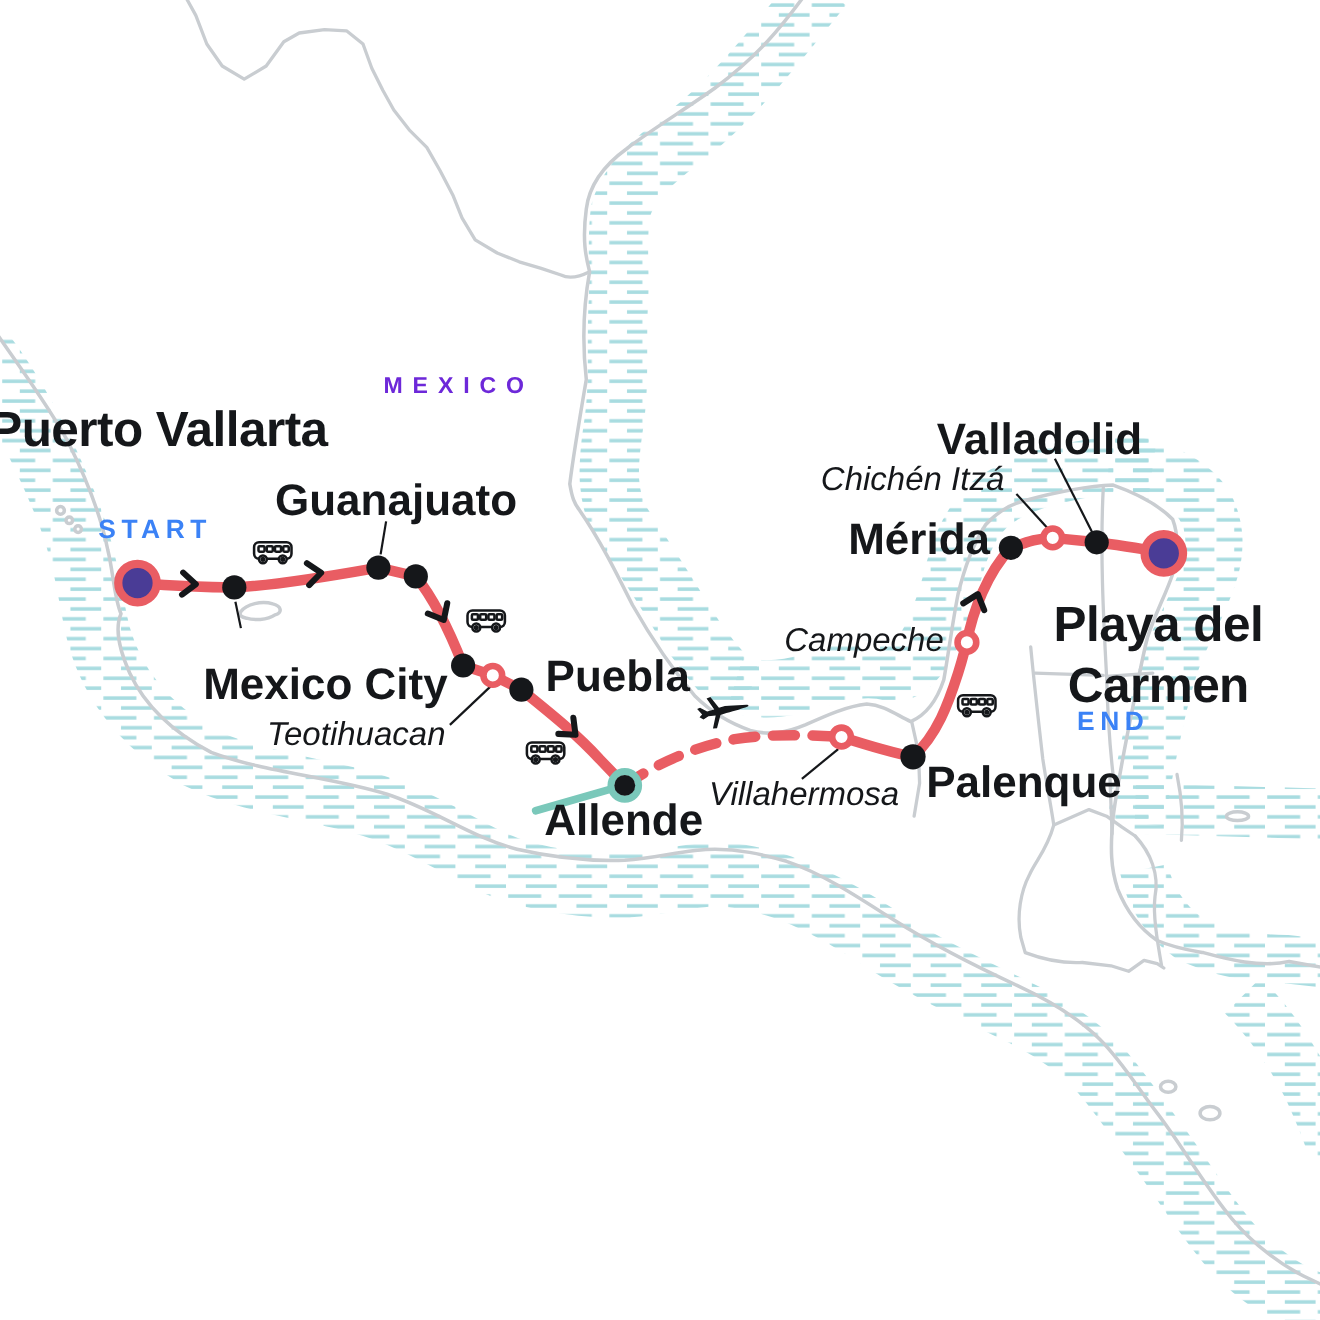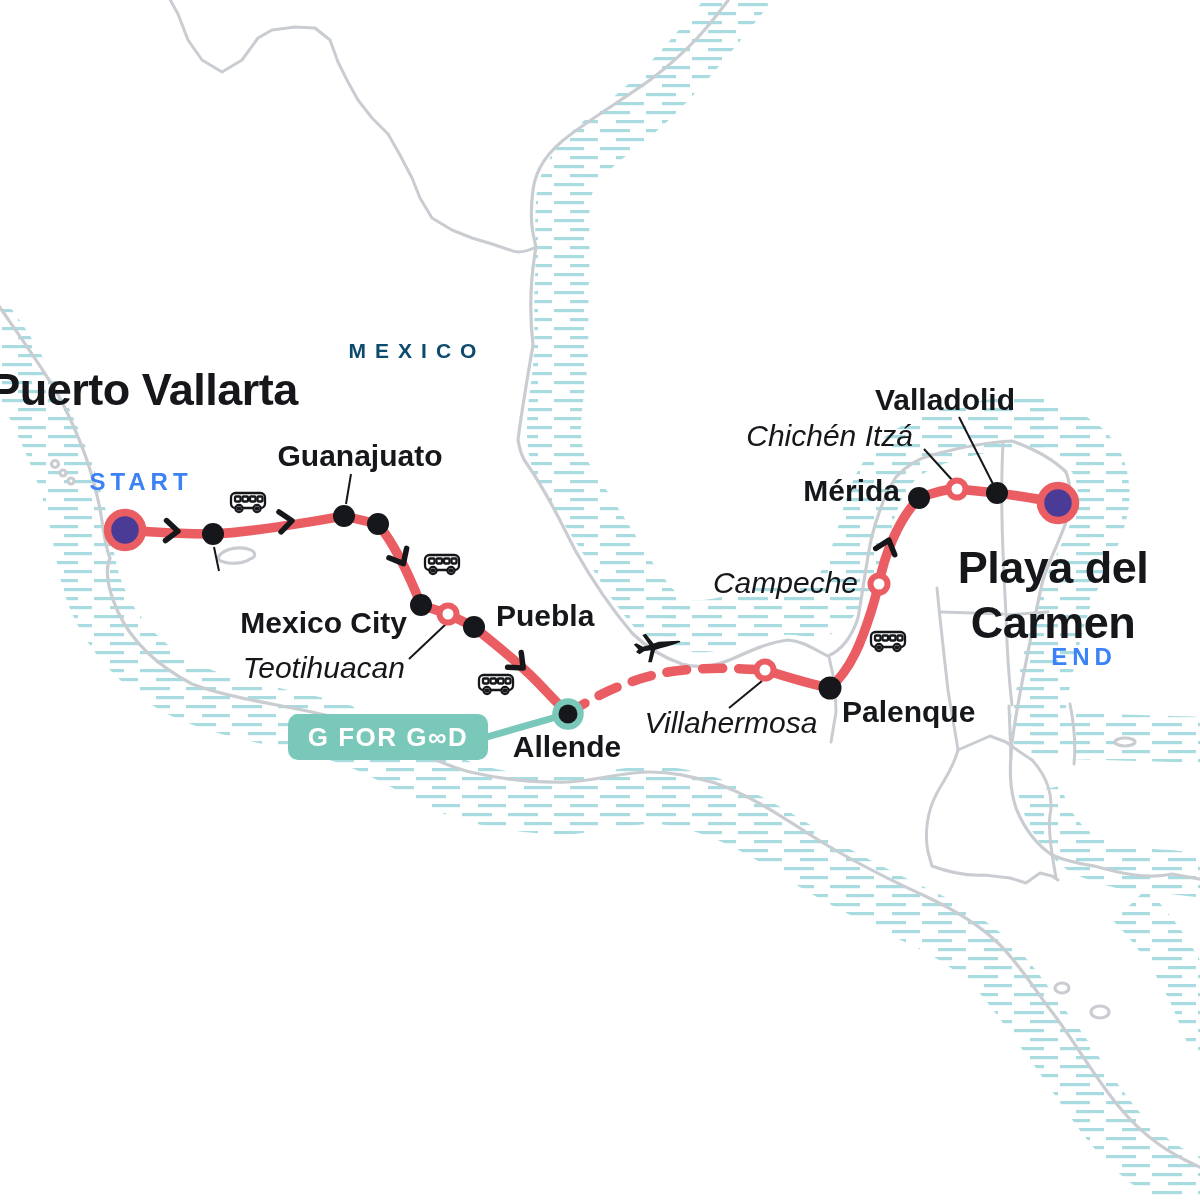--- a/index.html
+++ b/index.html
@@ -1,27 +1,27 @@
 <!DOCTYPE html>
 <html><head>
 <meta charset="utf-8">
 <style>
   html,body{margin:0;padding:0;background:#ffffff;}
   #stage{position:relative;width:1200px;height:1200px;overflow:hidden;background:#ffffff;
          font-family:"Liberation Sans",sans-serif;}
   #map-svg{position:absolute;left:0;top:0;}
   .label{position:absolute;color:#15171A;white-space:nowrap;font-weight:800;}
   .label.big{font-size:45px;line-height:1.22;letter-spacing:-0.5px;text-align:center;transform:translate(-50%,0);}
-  .label.stop{font-size:30px;transform:translate(0,-50%);}
+  .label.stop{font-size:40px;transform:translate(0,-50%);}
   .label.stop.centered{transform:translate(-50%,-50%);}
   .label.stop.right{transform:translate(-100%,-50%);}
   .label.excursion{font-size:30px;font-weight:500;font-style:italic;transform:translate(-100%,-50%);}
   .label.excursion.centered{transform:translate(-50%,-50%);}
   .tag{font-size:24px;font-weight:700;letter-spacing:5px;color:#3b82f6;transform:translate(-50%,-50%);position:absolute;}
-  .country{position:absolute;font-size:21px;font-weight:700;letter-spacing:9px;color:#0c4a6e;transform:translate(-50%,-50%);}
+  .country{position:absolute;font-size:21px;font-weight:700;letter-spacing:9px;color:#6d28d9;transform:translate(-50%,-50%);}
   .badge{position:absolute;left:288px;top:714px;width:200px;height:46px;background:#7AC8BA;border-radius:10px;
          display:flex;align-items:center;justify-content:center;color:#ffffff;font-size:26px;font-weight:700;letter-spacing:1.5px;}
 </style>
 </head>
 <body>
 
 <div id="stage">
 
 <svg id="map-svg" width="1200" height="1200" viewBox="0 0 1200 1200">
   <defs>
@@ -188,17 +188,16 @@
 <div class="label excursion centered" style="left:731px;top:723px;text-align:center;">Villahermosa</div>
 <div class="label stop" style="left:842px;top:712px;">Palenque</div>
 <div class="label excursion" style="left:858px;top:583px;">Campeche</div>
 <div class="label stop right" style="left:900px;top:491px;">Mérida</div>
 <div class="label excursion" style="left:913px;top:436px;">Chichén Itzá</div>
 <div class="label stop centered" style="left:945px;top:400px;">Valladolid</div>
 
 <div class="label big" style="left:1053px;top:541px;width:320px;white-space:normal;">
   <span>Playa del Carmen</span>
 </div>
-<div class="tag" style="left:1084px;top:657px;">END</div>
-
-<div class="badge">G FOR G∞D</div>
+<div class="tag" style="left:1012px;top:657px;">END</div>
+
 
 </div>
 
 </body></html>

